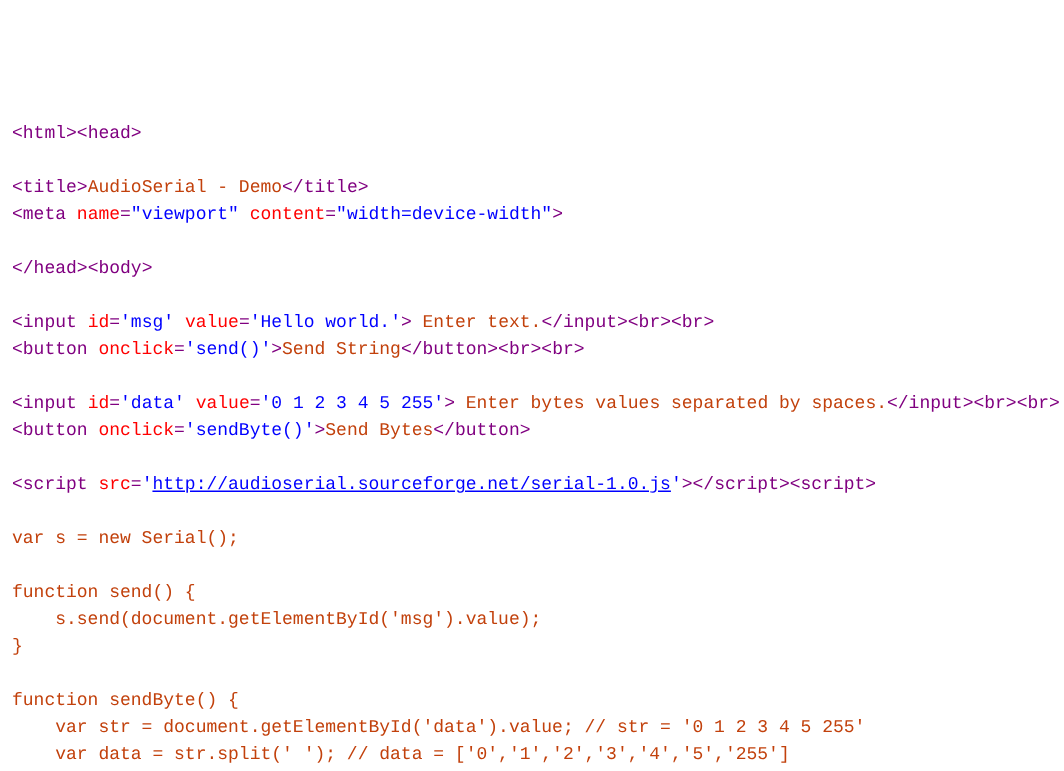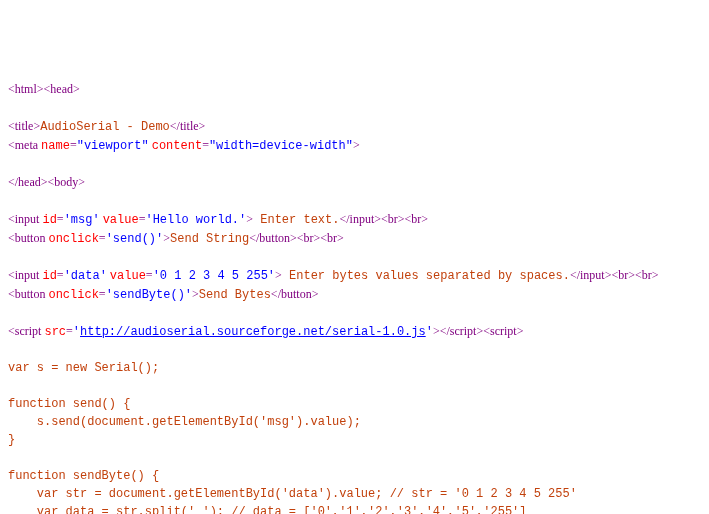--- a/index.html
+++ b/index.html
@@ -5,21 +5,21 @@
   body {
     margin: 0;
     padding: 8px;
     font-family: Consolas, "Courier New", monospace;
     font-size: 12px;
     line-height: 1.5;
     background: #fff;
     color: #333;
     white-space: pre;
   }
-  .tag { color: #800080; font-family: Liberation Serif, serif; }
+  .tag { color: #800080; }
   .attr-name { color: #ff0000; text-align: center; }
   .attr-value { color: #0000ff; }
   .text { color: #c2410c; }
   .script-url { color: #0000ff; text-decoration: underline; }
 </style>
 </head>
 <body>
 
 
 

